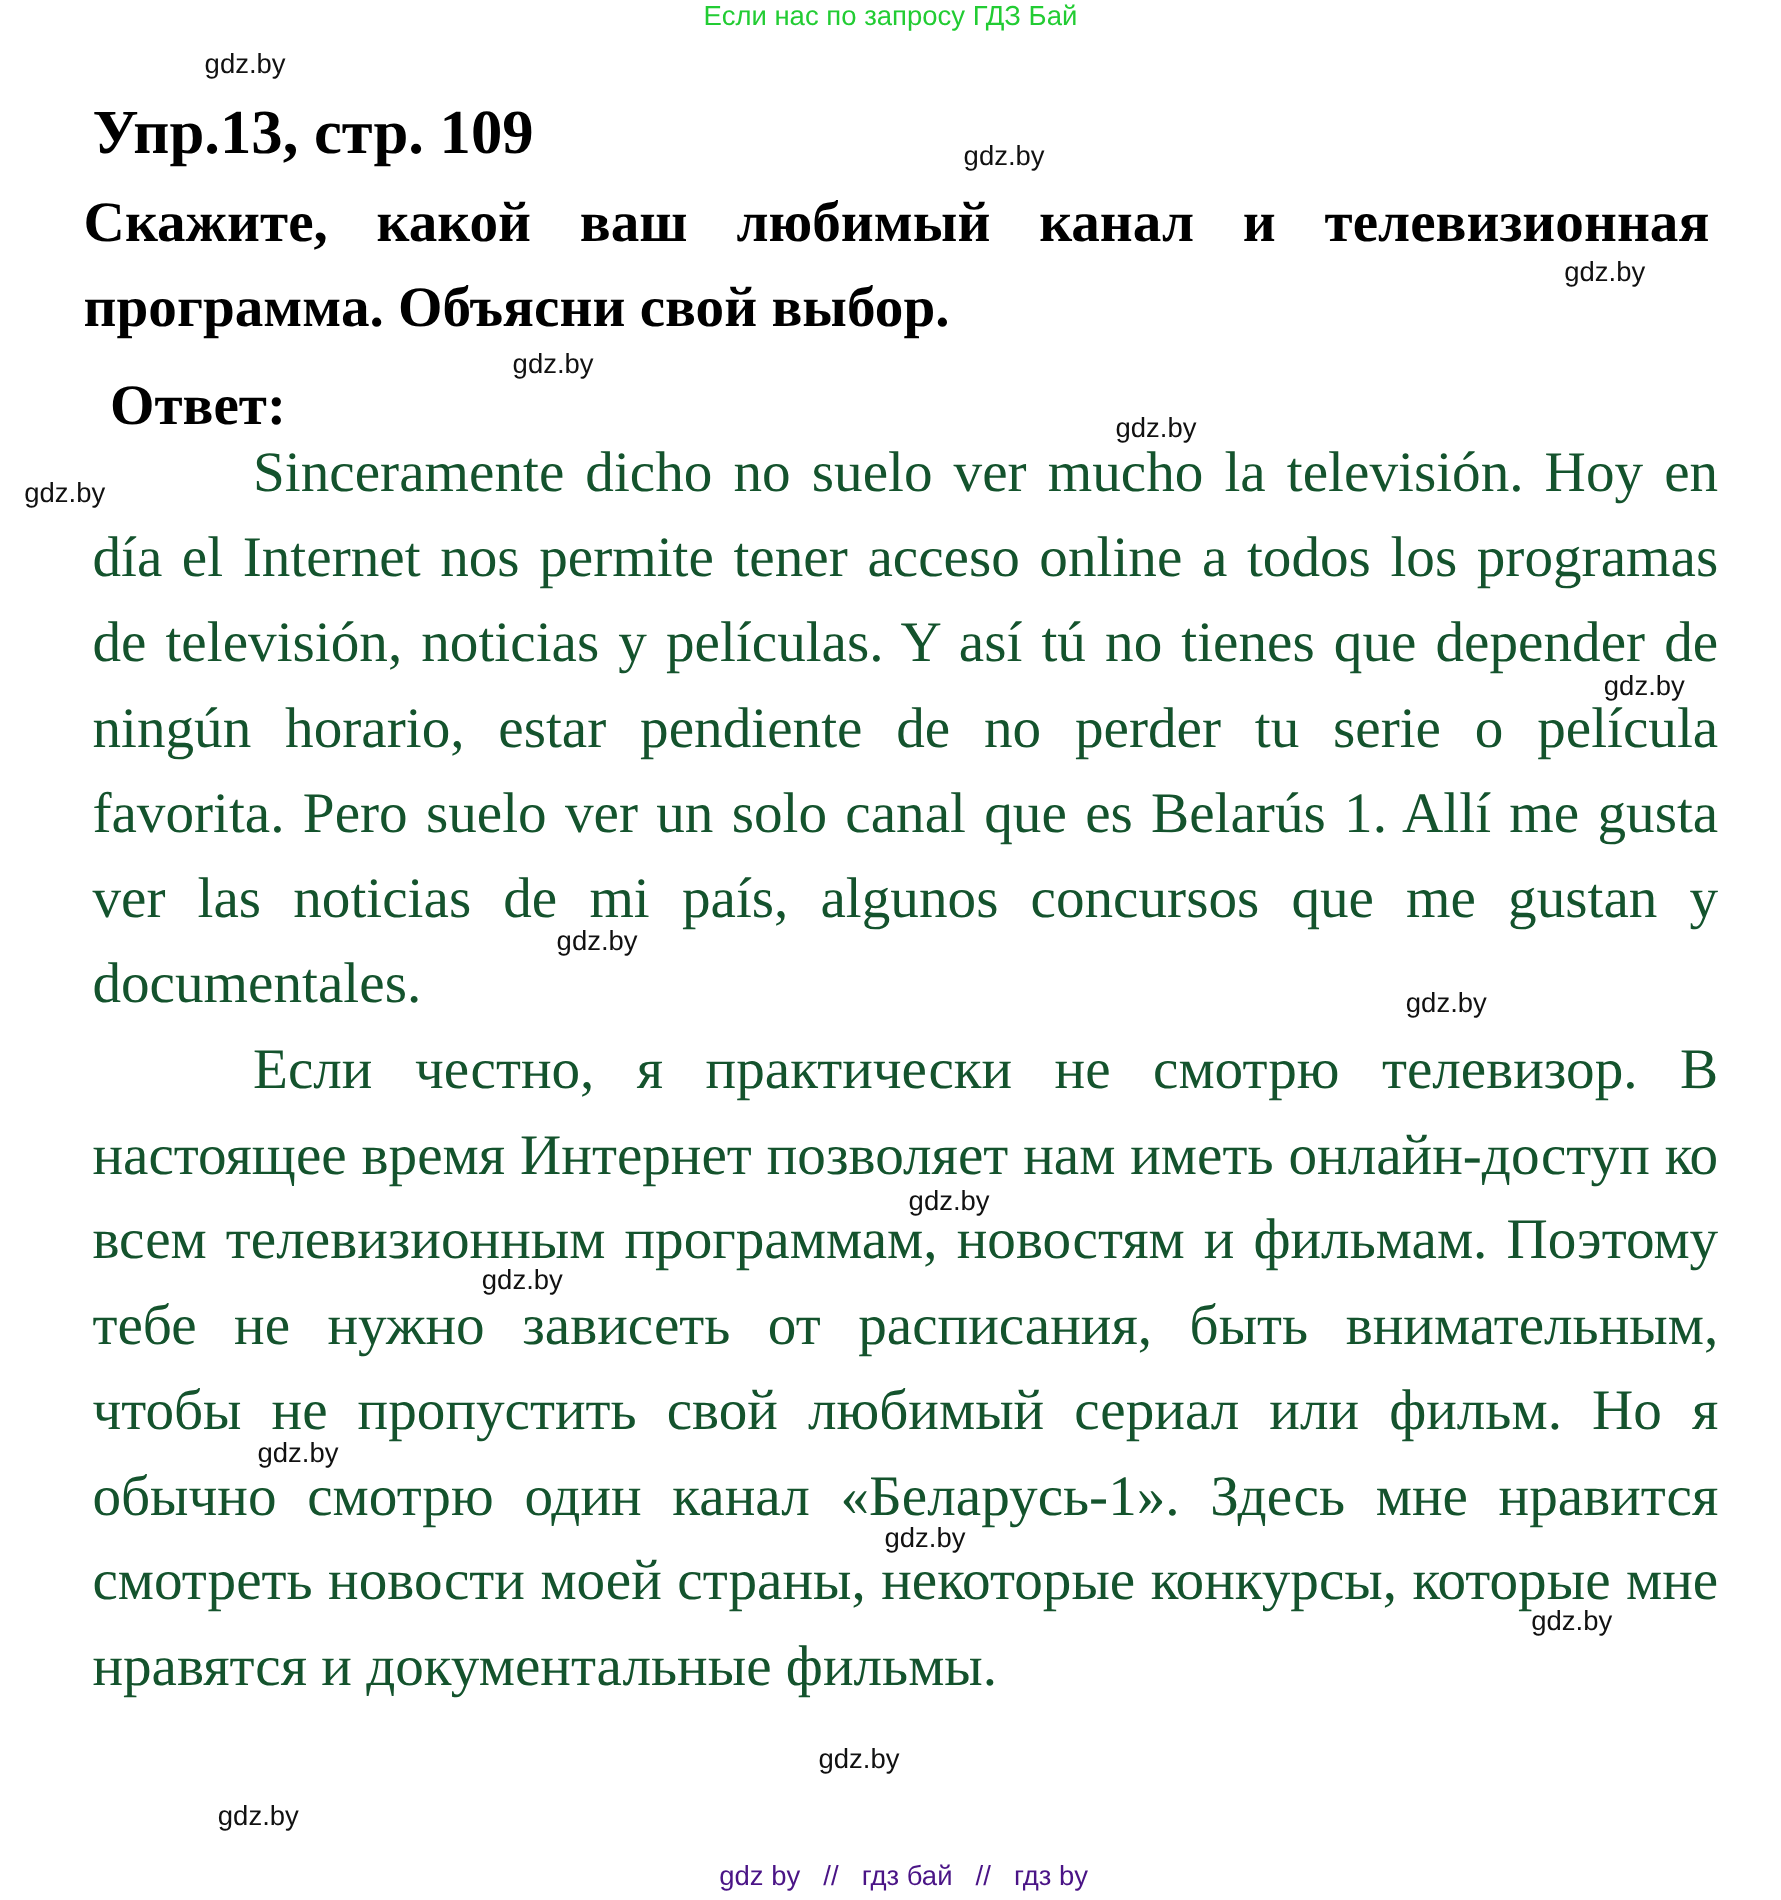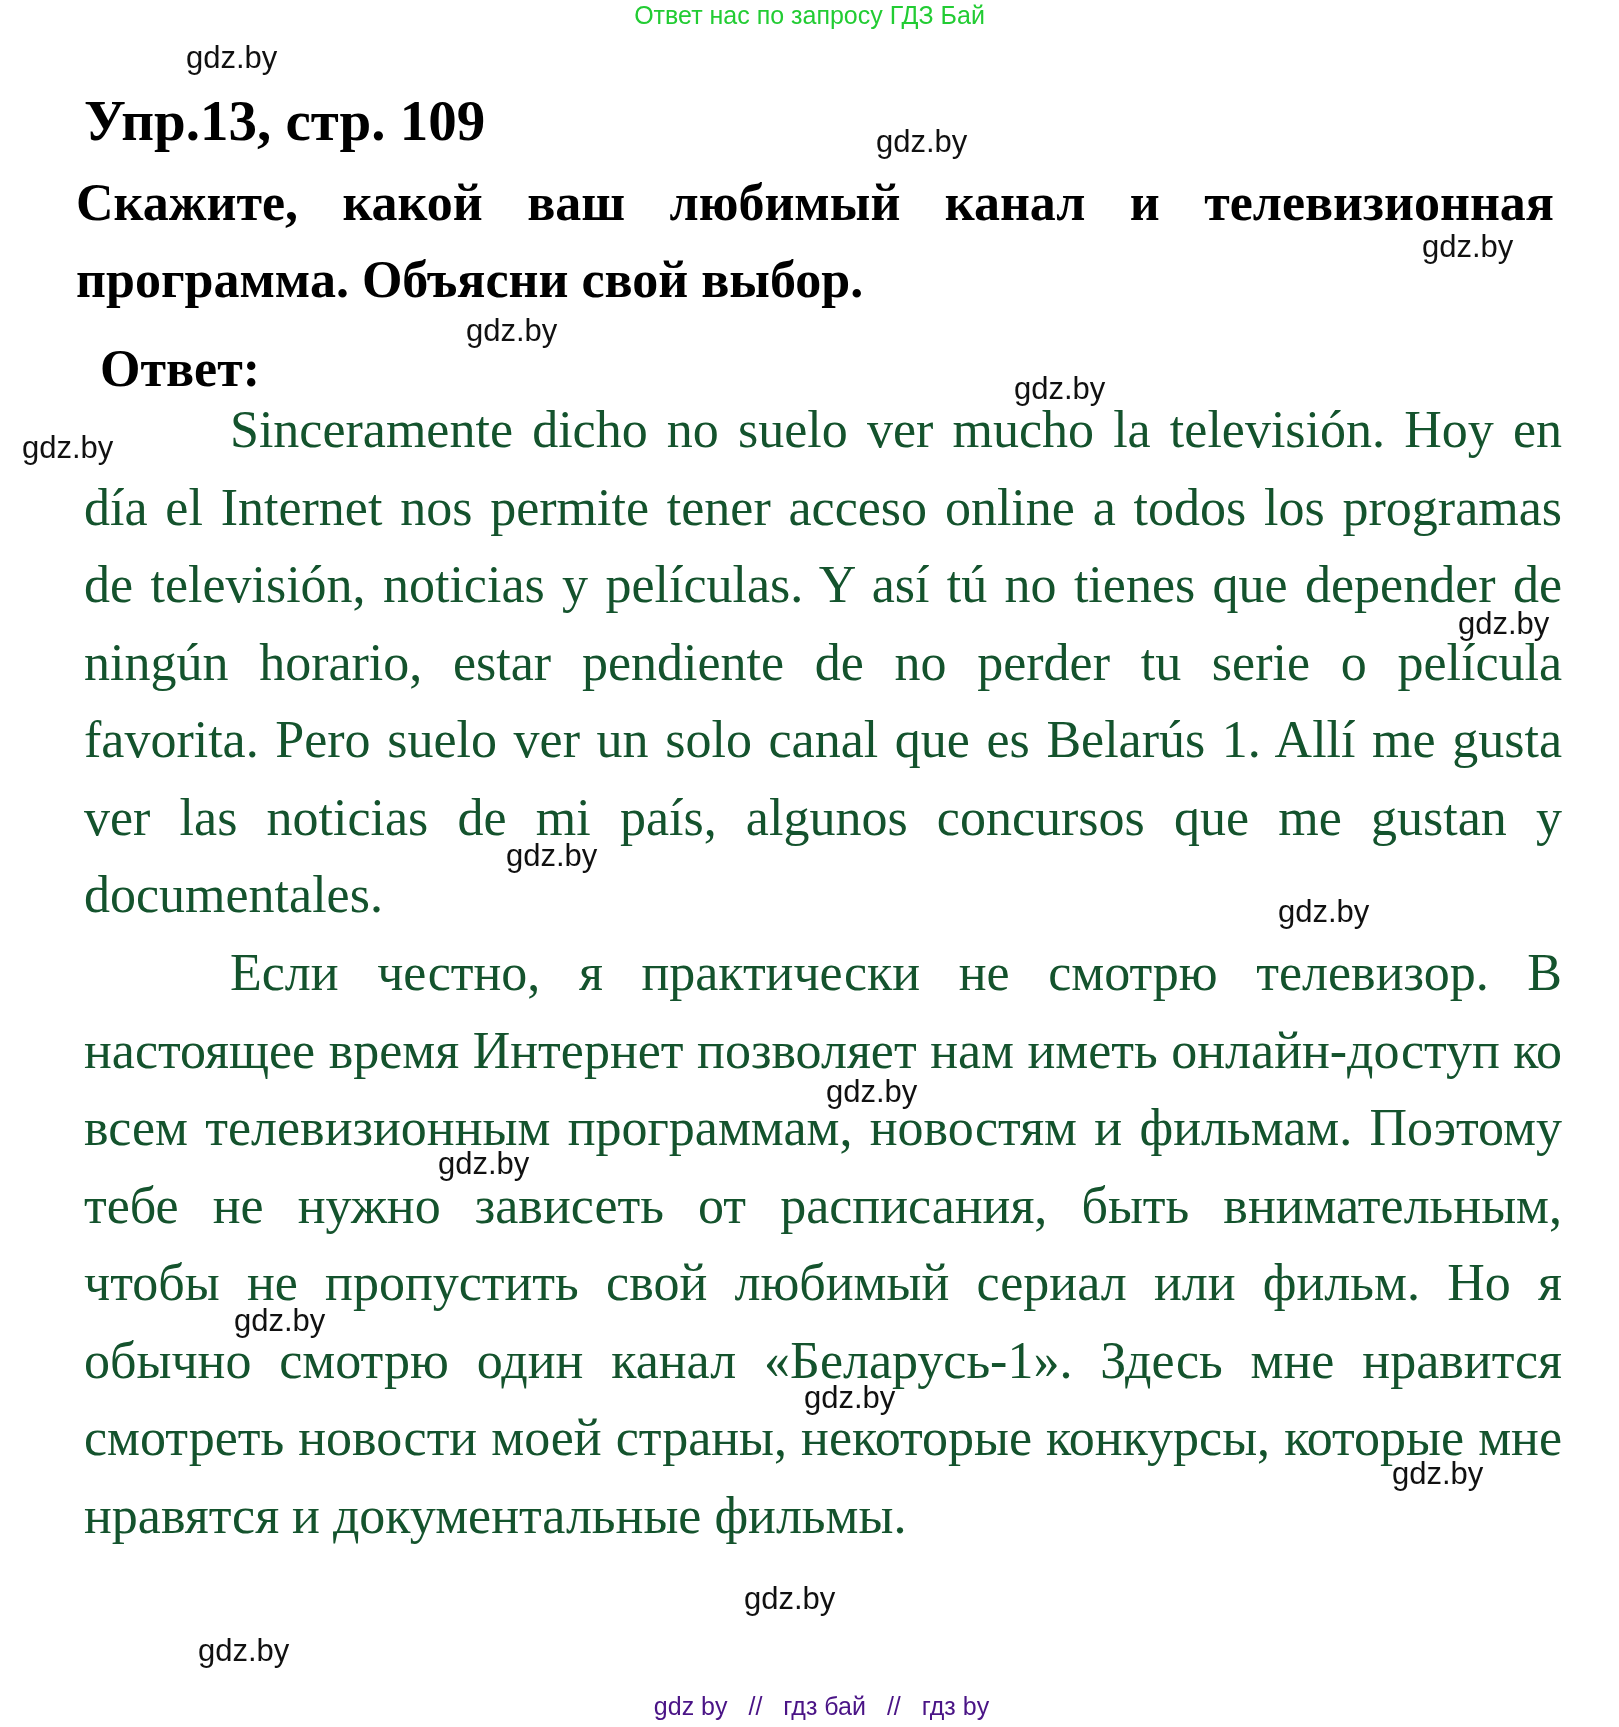--- a/index.html
+++ b/index.html
@@ -10,21 +10,21 @@
       font-family: "Liberation Sans", sans-serif; font-size: 25px; line-height: 30px;
     }
     .footer {
       position: absolute; left: 0; top: 1690px; width: 1619px;
       text-align: center; color: #4a1486;
       font-family: "Liberation Sans", sans-serif; font-size: 25px; line-height: 32px; padding-left: 12px;
     }
     .footer .sep { margin: 0 14px; }
     .wm {
       position: absolute; color: #111;
-      font-family: "Liberation Sans", sans-serif; font-size: 31px; line-height: 28px;
+      font-family: "Liberation Sans", sans-serif; font-size: 25px; line-height: 28px;
     }
     .title {
       position: absolute; left: 84px; top: 88px; margin: 0;
       font-family: "Liberation Serif", serif; font-weight: bold; font-size: 57px; line-height: 66px;
       color: #000;
     }
     .question {
       position: absolute; left: 76px; top: 164px; width: 1478px; margin: 0;
       font-family: "Liberation Serif", serif; font-weight: bold; font-size: 52px; line-height: 77px;
       color: #000; text-align: justify;
@@ -39,21 +39,21 @@
       font-family: "Liberation Serif", serif; font-size: 52px; line-height: 77.5px;
       color: #14532d; text-align: justify; text-indent: 146px;
       text-align-last: left;
     }
     .para-es { top: 391px; }
     .para-ru { top: 934px; }
   </style>
 </head>
 <body>
 
-<div class="banner">Ответ нас по запросу ГДЗ Бай</div>
+<div class="banner">Если нас по запросу ГДЗ Бай</div>
 
 <h1 class="title">Упр.13, стр. 109</h1>
 <p class="question">Скажите, какой ваш любимый канал и телевизионная программа. Объясни свой выбор.</p>
 <p class="answer-label">Ответ:</p>
 
 <p class="para para-es">Sinceramente dicho no suelo ver mucho la televisión. Hoy en día el Internet nos permite tener acceso online a todos los programas de televisión, noticias y películas. Y así tú no tienes que depender de ningún horario, estar pendiente de no perder tu serie o película favorita. Pero suelo ver un solo canal que es Belarús 1. Allí me gusta ver las noticias de mi país, algunos concursos que me gustan y  documentales.</p>
 <p class="para para-ru">Если честно, я практически не смотрю телевизор. В настоящее время Интернет позволяет нам иметь онлайн-доступ ко всем телевизионным программам, новостям и фильмам. Поэтому тебе не нужно зависеть от расписания, быть внимательным, чтобы не пропустить свой любимый сериал или фильм. Но я обычно смотрю один канал «Беларусь-1». Здесь мне нравится смотреть новости моей страны, некоторые конкурсы, которые мне нравятся и документальные фильмы.</p>
 
 <div>
   <span class="wm" style="left:186px;top:44px">gdz.by</span>

